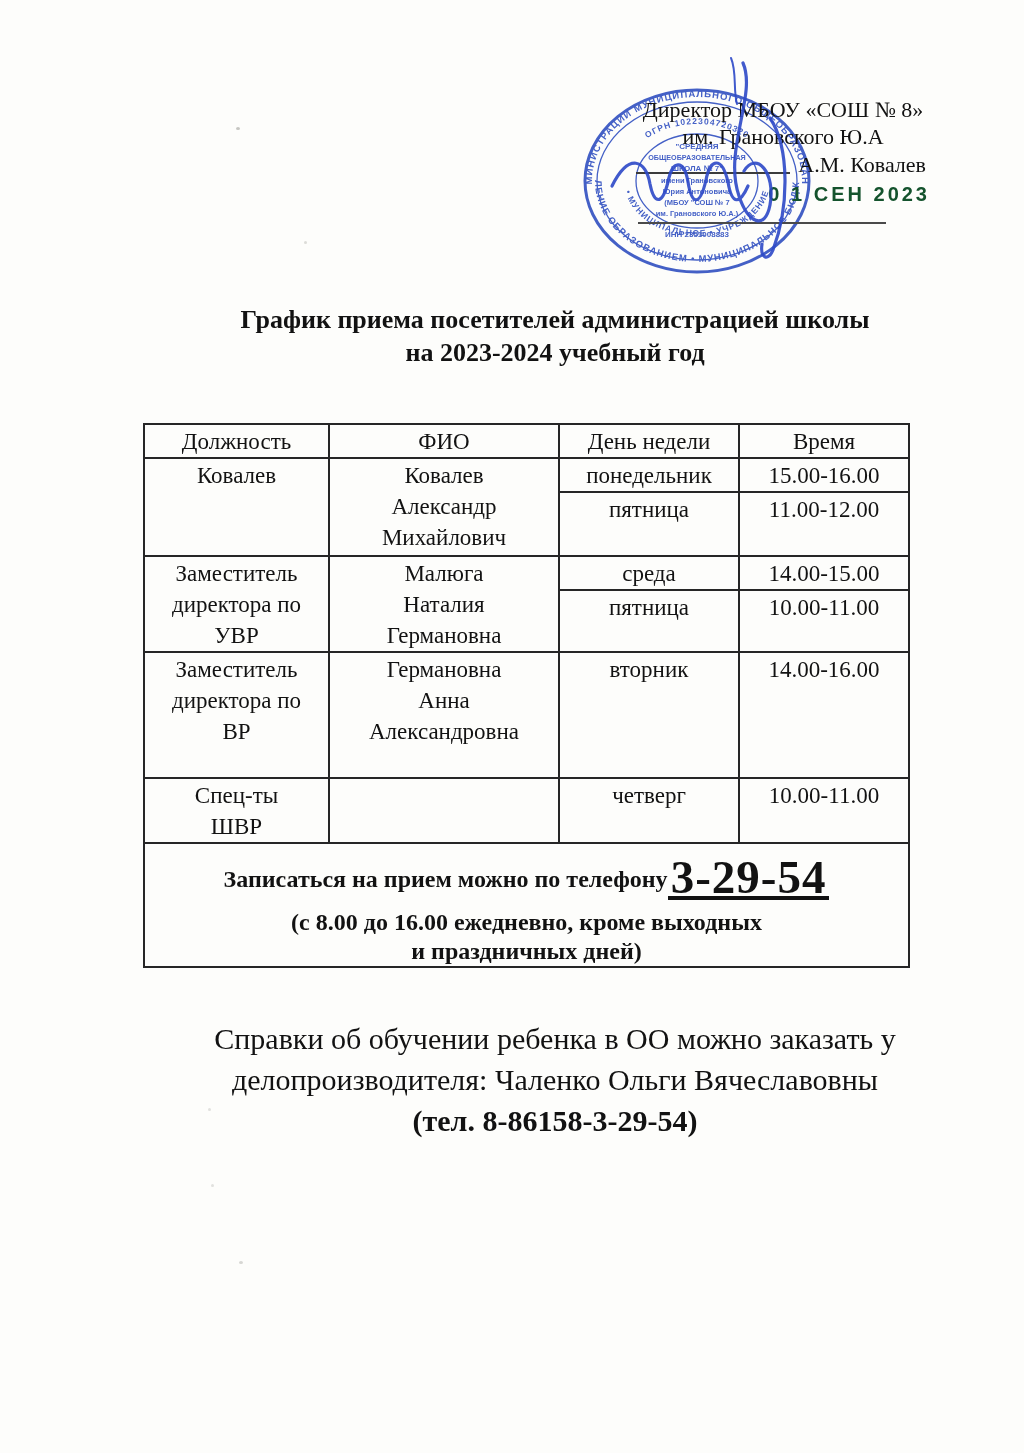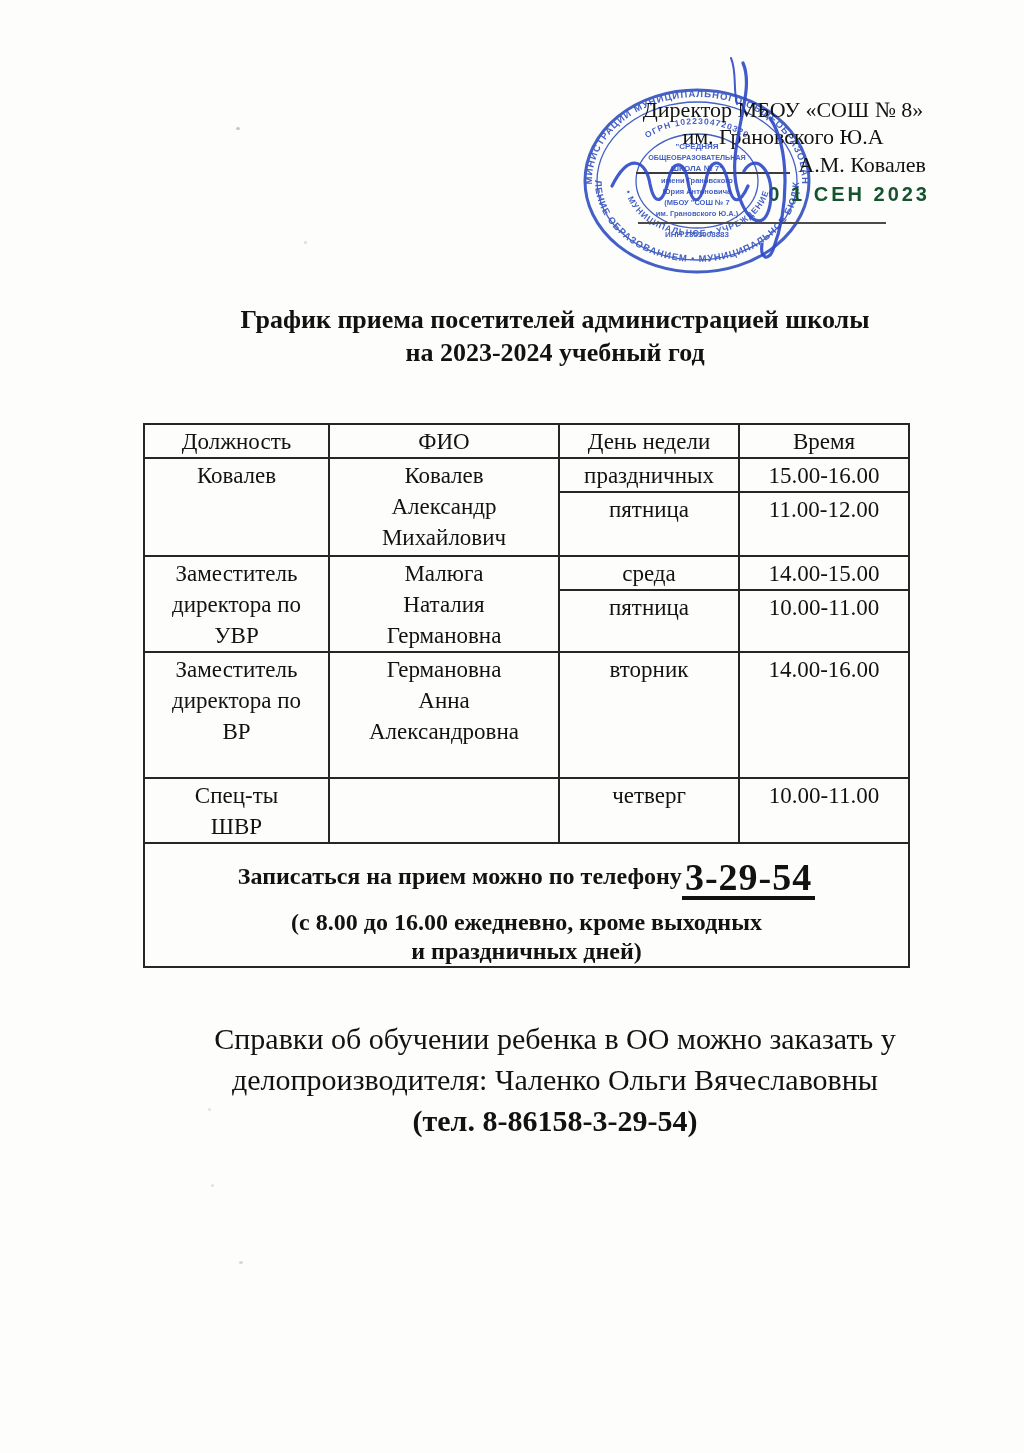--- a/index.html
+++ b/index.html
@@ -49,21 +49,21 @@
   tr.r1a{height:32px}
   tr.r1b{height:64px}
   tr.r2a{height:33px}
   tr.r2b{height:61px}
   tr.r3{height:126px}
   tr.r4{height:63px}
   tr.r-foot{height:121px}
   tr.r-foot td{padding-top:14px;font-weight:bold;}
   .foot-l1{font-size:24px;line-height:30px;}
   .phone{
-    display:inline-block;font-size:38px;line-height:38px;
+    display:inline-block;font-size:47px;line-height:38px;
     border-bottom:4px solid #111;margin-left:0;padding:0 3px 0 3px;
     vertical-align:-6px;letter-spacing:1px;
   }
   .foot-l2,.foot-l3{font-size:24px;line-height:29px;}
   .foot-l2{margin-top:8px;}
   
   .note{
     position:absolute;left:82px;top:1018px;width:946px;
     font-size:30px;line-height:41px;text-align:center;
   }
@@ -149,21 +149,21 @@
     <th>Должность</th>
     <th>ФИО</th>
     <th>День недели</th>
     <th>Время</th>
   </tr>
   <tr class="r1a">
     <td rowspan="2" class="pre">Ковалев</td>
     <td rowspan="2" class="pre">Ковалев
 Александр
 Михайлович</td>
-    <td>праздничных</td>
+    <td>понедельник</td>
     <td>15.00-16.00</td>
   </tr>
   <tr class="r1b">
     <td>пятница</td>
     <td>11.00-12.00</td>
   </tr>
   <tr class="r2a">
     <td rowspan="2" class="pre">Заместитель
 директора по
 УВР</td>

